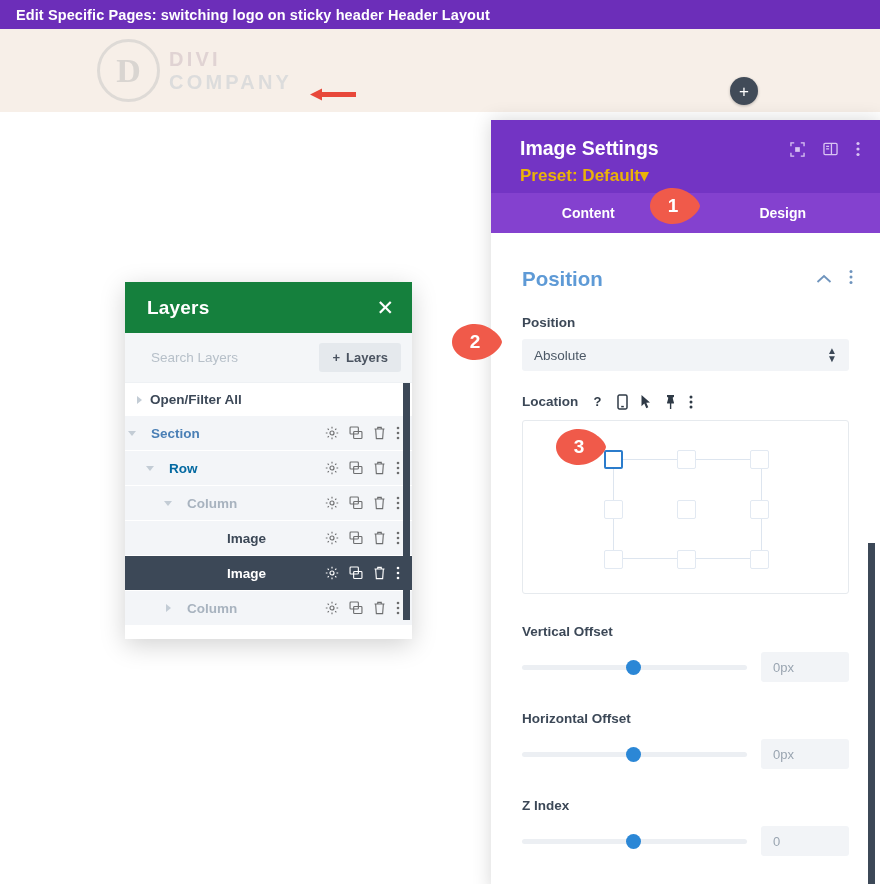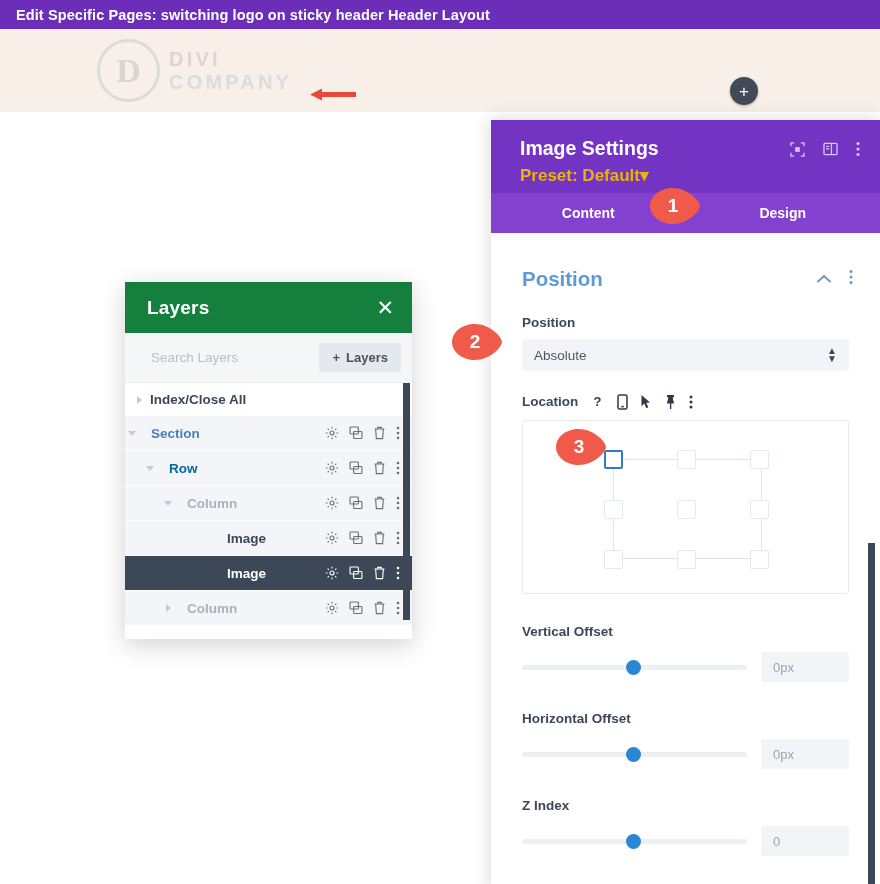--- a/index.html
+++ b/index.html
@@ -237,21 +237,21 @@
       <span class="ph">Search Layers</span>
       <span class="filter-btn">
         <span>+</span>
         <span>Layers</span>
       </span>
     </div>
 
     <div class="layers-body">
       <div class="open-close">
         <span class="tri"></span>
-        <span>Index/Close All</span>
+        <span>Open/Filter All</span>
       </div>
       <div id="layer-rows">
           <div class="lrow">
             <span class="caret" style="margin-left:0px">
               <span class="tri down"></span>
             </span>
             <span class="lname" style="color:#4a7fb5;padding-left:4px">Section</span>
             <span class="lacts">
               <span>
                 <svg width="14" height="14" viewBox="0 0 16 16" fill="none" stroke="currentColor" stroke-width="1.3">

